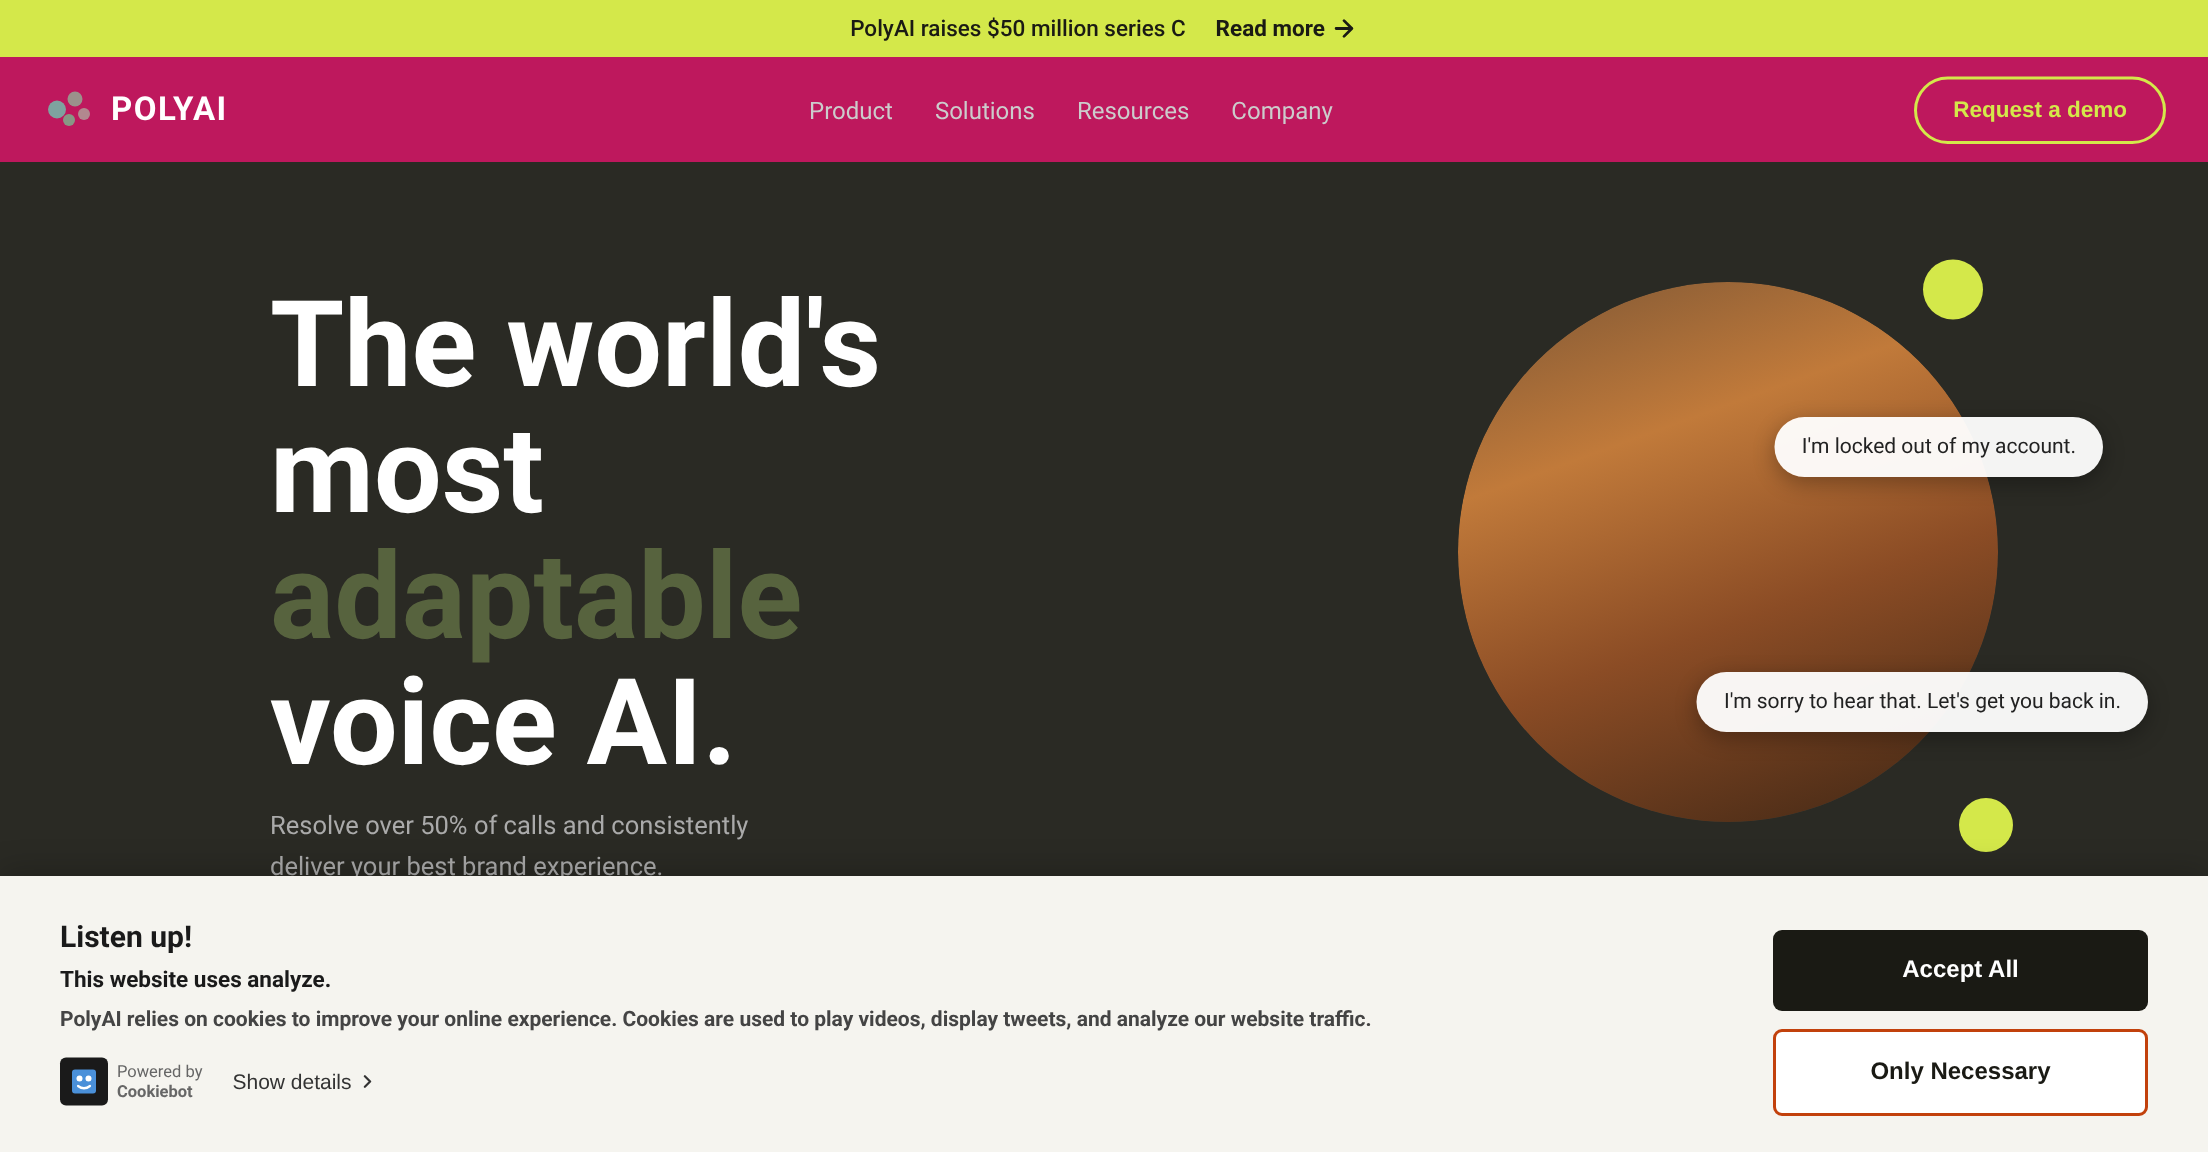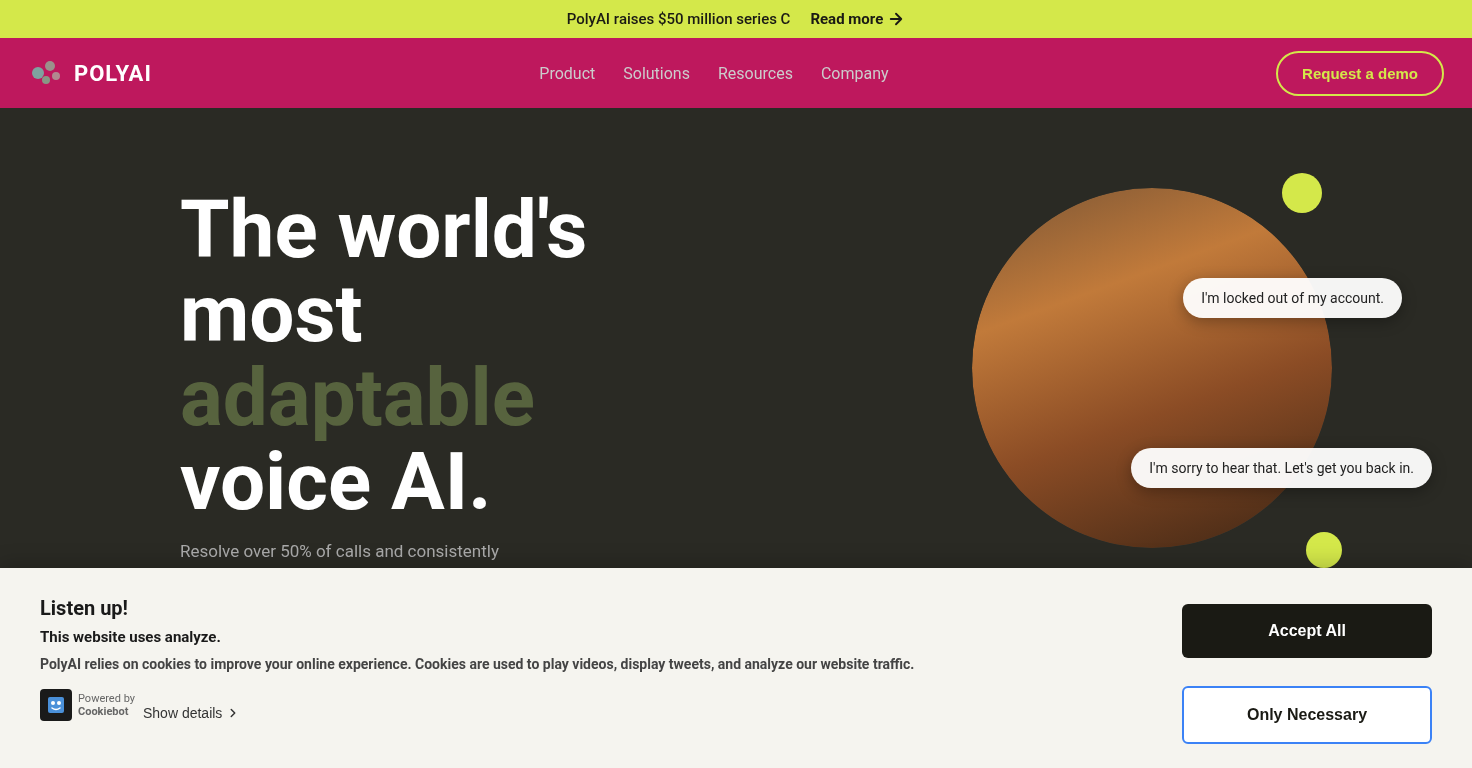--- a/index.html
+++ b/index.html
@@ -263,22 +263,22 @@
     .cookie-body {
       font-size: 14px;
       color: #444;
       line-height: 1.5;
       margin-bottom: 14px;
       font-weight: bold;
     }
 
     .cookie-footer {
       display: flex;
-      align-items: flex-end;
-      gap: 8px;
+      align-items: center;
+      gap: 20px;
     }
 
     .cookiebot-logo {
       display: flex;
       align-items: center;
       gap: 6px;
       font-size: 11px;
       color: #666;
     }
 
@@ -309,42 +309,42 @@
     }
 
     .show-details-link svg {
       width: 14px;
       height: 14px;
     }
 
     .cookie-buttons {
       display: flex;
       flex-direction: column;
-      gap: 28px;
+      gap: 12px;
       min-width: 250px;
       margin-left: 40px;
       margin-top: 8px;
     }
 
     .btn-accept-all {
       background: #1a1a14;
       color: #fff;
       border: none;
       padding: 18px 30px;
       border-radius: 6px;
       font-size: 16px;
       font-weight: 600;
       cursor: pointer;
       text-align: center;
     }
 
     .btn-only-necessary {
       background: #fff;
       color: #1a1a14;
-      border: 2px solid #3b82f6;
+      border: 2px solid #c2410c;
       padding: 18px 30px;
       border-radius: 6px;
       font-size: 16px;
       font-weight: 600;
       cursor: pointer;
       text-align: center;
     }
   </style>
 </head>
 <body>

